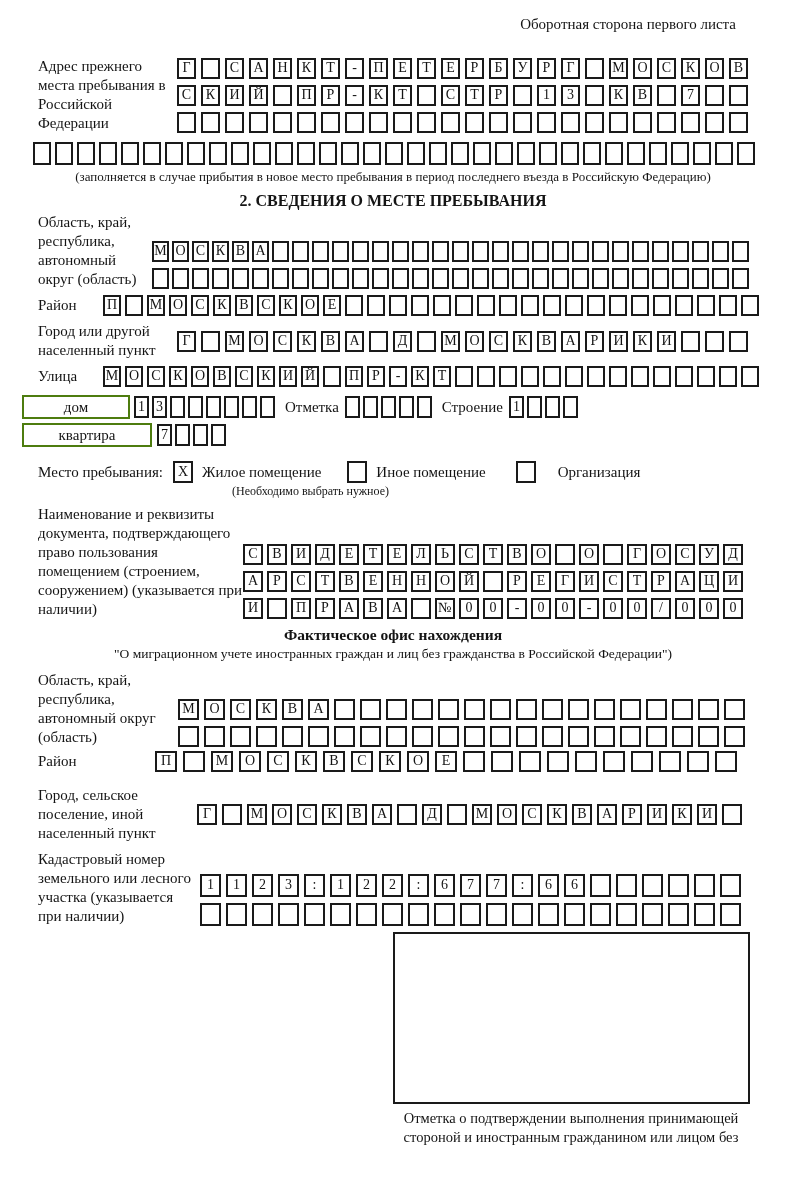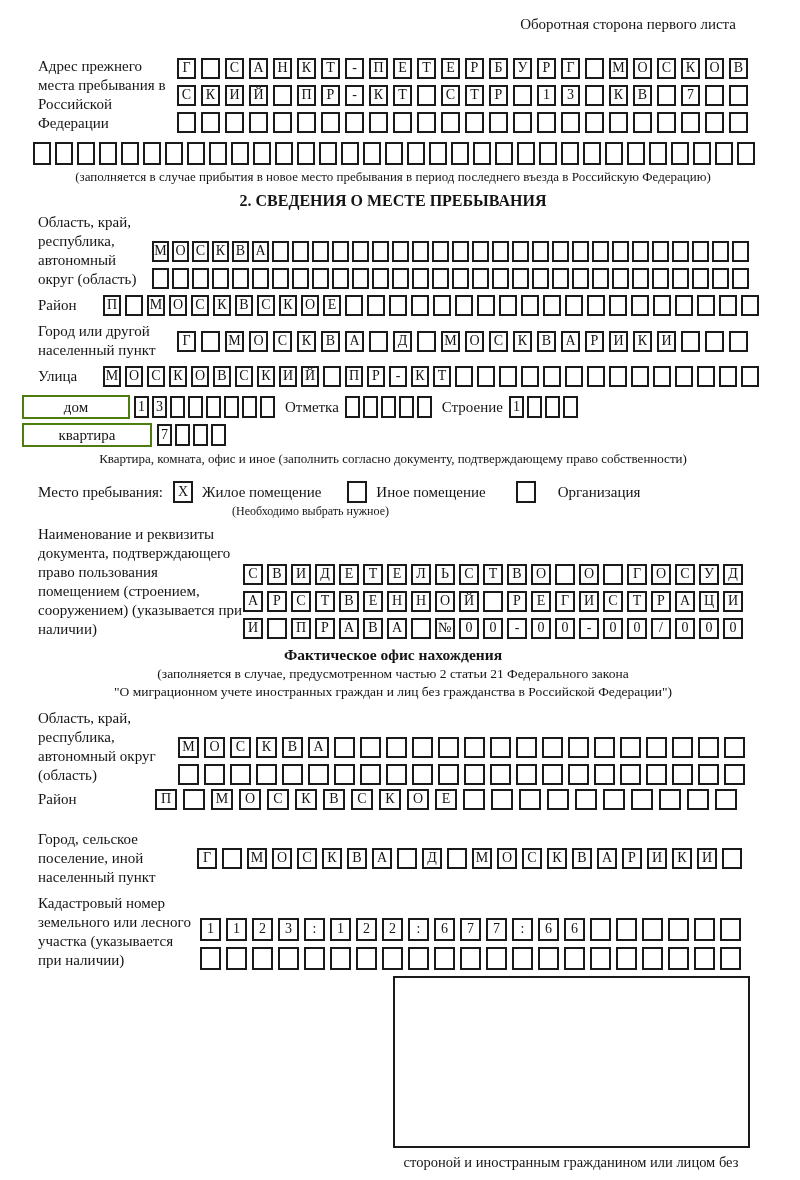--- a/index.html
+++ b/index.html
@@ -392,21 +392,20 @@
 
   <div class="frow vcenter" style="margin-top:4px">
     <div class="housebox apt-w">квартира</div>
     <div class="cellrow g-house">
         <span class="cell">7</span>
         <span class="cell"></span>
         <span class="cell"></span>
         <span class="cell"></span>
       </div>
   </div>
-  <div class="caption">Квартира, комната, офис и иное (заполнить согласно документу, подтверждающему право собственности)</div>
 
   <div class="stay-row">
     <span style="padding-left:16px">Место пребывания:</span>
     <span class="stay-opt" style="margin-left:10px">
       <span class="chk">X</span>
       <span class="optlab">Жилое помещение</span>
     </span>
     <span class="stay-opt" style="margin-left:26px">
       <span class="chk"></span>
       <span class="optlab">Иное помещение</span>
@@ -487,21 +486,20 @@
           <span class="cell">0</span>
           <span class="cell">/</span>
           <span class="cell">0</span>
           <span class="cell">0</span>
           <span class="cell">0</span>
         </div>
     </div>
   </div>
 
   <div class="fact-title">Фактическое офис нахождения</div>
-  <div class="note-line">(заполняется в случае, предусмотренном частью 2 статьи 21 Федерального закона</div>
   <div class="note-line">"О миграционном учете иностранных граждан и лиц без гражданства в Российской Федерации")</div>
 
   <div class="frow" style="margin-top:8px">
     <div class="flabel w-reg3">Область, край, республика, автономный округ (область)</div>
     <div class="rows">
       <div class="cellrow g-reg3">
           <span class="cell">М</span>
           <span class="cell">О</span>
           <span class="cell">С</span>
           <span class="cell">К</span>
@@ -571,21 +569,21 @@
         <span class="cell"></span>
         <span class="cell"></span>
         <span class="cell"></span>
         <span class="cell"></span>
         <span class="cell"></span>
         <span class="cell"></span>
         <span class="cell"></span>
       </div>
   </div>
 
-  <div class="frow vcenter" style="margin-top:20px">
+  <div class="frow vcenter" style="margin-top:14px">
     <div class="flabel w-city3">Город, сельское поселение, иной населенный пункт</div>
     <div class="cellrow g-city3">
         <span class="cell">Г</span>
         <span class="cell"></span>
         <span class="cell">М</span>
         <span class="cell">О</span>
         <span class="cell">С</span>
         <span class="cell">К</span>
         <span class="cell">В</span>
         <span class="cell">А</span>
@@ -653,17 +651,18 @@
           <span class="cell"></span>
           <span class="cell"></span>
           <span class="cell"></span>
           <span class="cell"></span>
         </div>
     </div>
   </div>
 
   <div class="confirm-box"></div>
   <div class="confirm-caption">
+    <div>Отметка о подтверждении выполнения принимающей</div>
     <div>стороной и иностранным гражданином или лицом без</div>
 
   </div>
 
 </div>
 
 </body></html>

